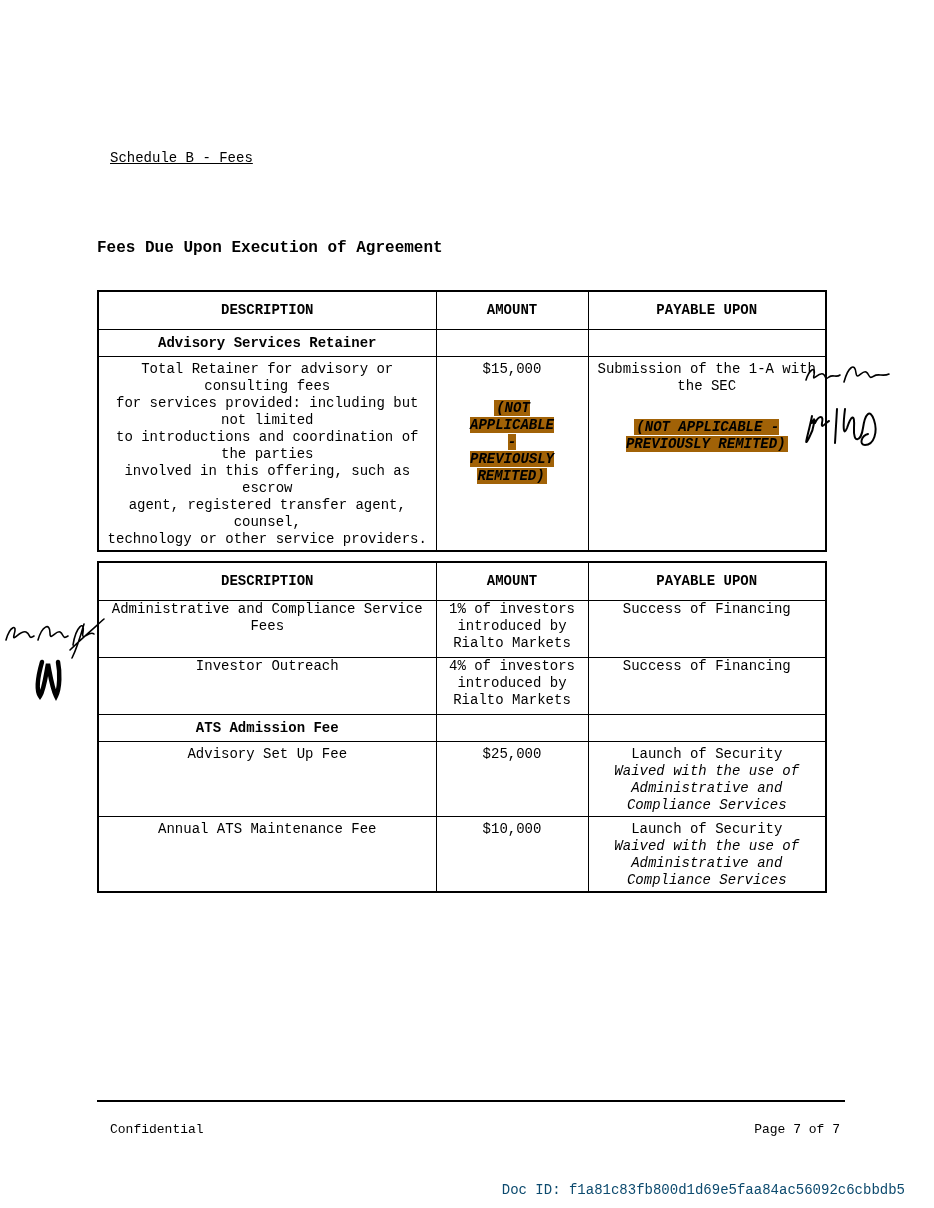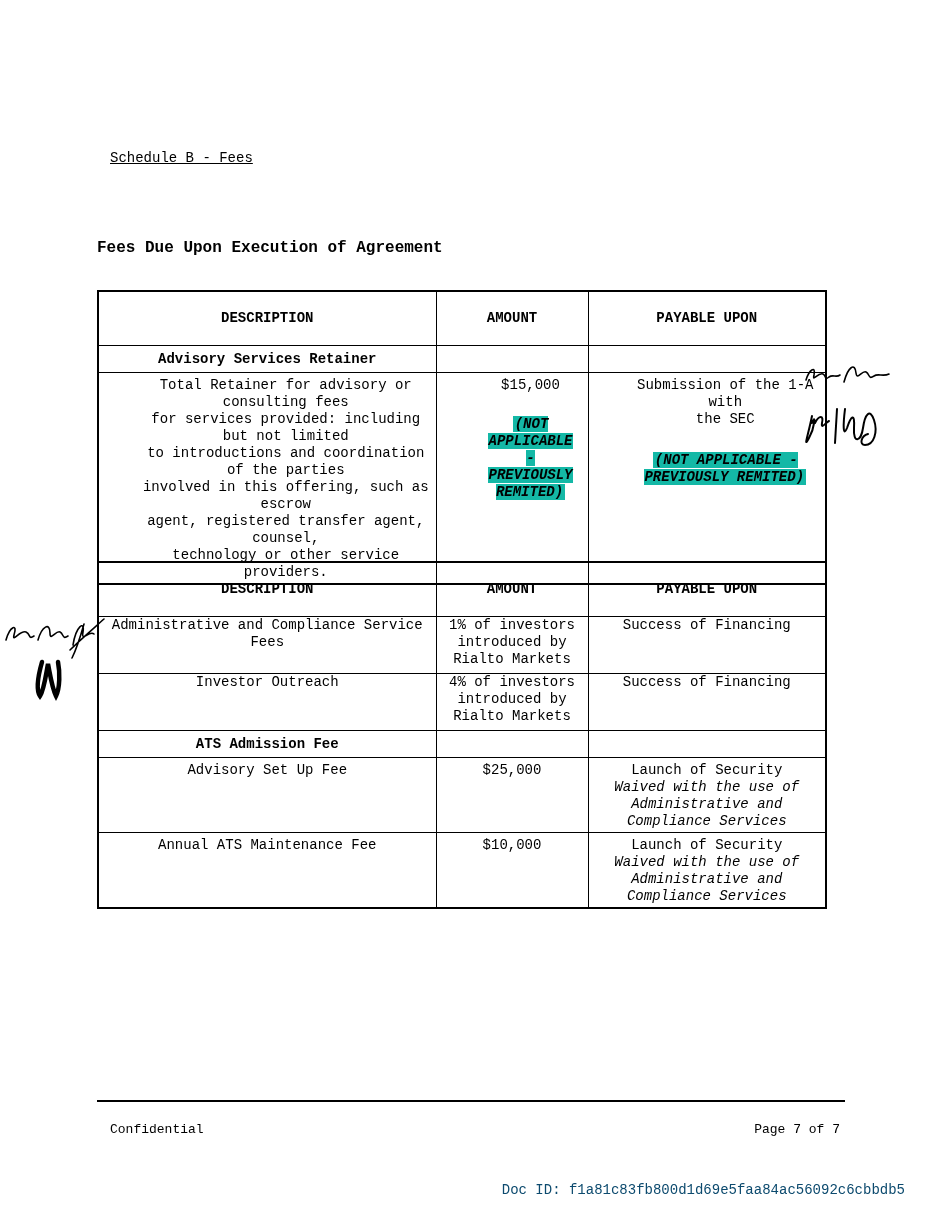--- a/index.html
+++ b/index.html
@@ -47,36 +47,35 @@
   #table-1 { top: 290px; }
   #table-2 { top: 561px; }
   table.fees th, table.fees td {
     border: 1px solid #000;
     text-align: center;
     padding: 2px 3px;
   }
   table.fees th {
     font-weight: bold;
     height: 16px;
-    padding: 18px;
+    padding: 10px;
   }
   tr.subheader-row td {
     font-weight: bold;
     height: 27px;
     vertical-align: middle;
   }
   tr.body-row td {
     vertical-align: top;
     padding-top: 4px;
-    padding-left: 40px;
   }
   #table-1 tr.body-row td { height: 131px; }
   .preline { white-space: pre-line; }
   .hl-note {
-    background: #14b8a6;
+    background: #a16207;
     font-weight: bold;
     font-style: italic;
     white-space: pre-line;
     padding: 0 2px;
     margin-top: 10px;
   }
   .amount-note-wrap { margin-top: 22px; }
   .payable-note-wrap { margin-top: 24px; }
   tr.pct-row td { height: 57px; vertical-align: top; padding-top: 0; }
   tr.note-row td {

